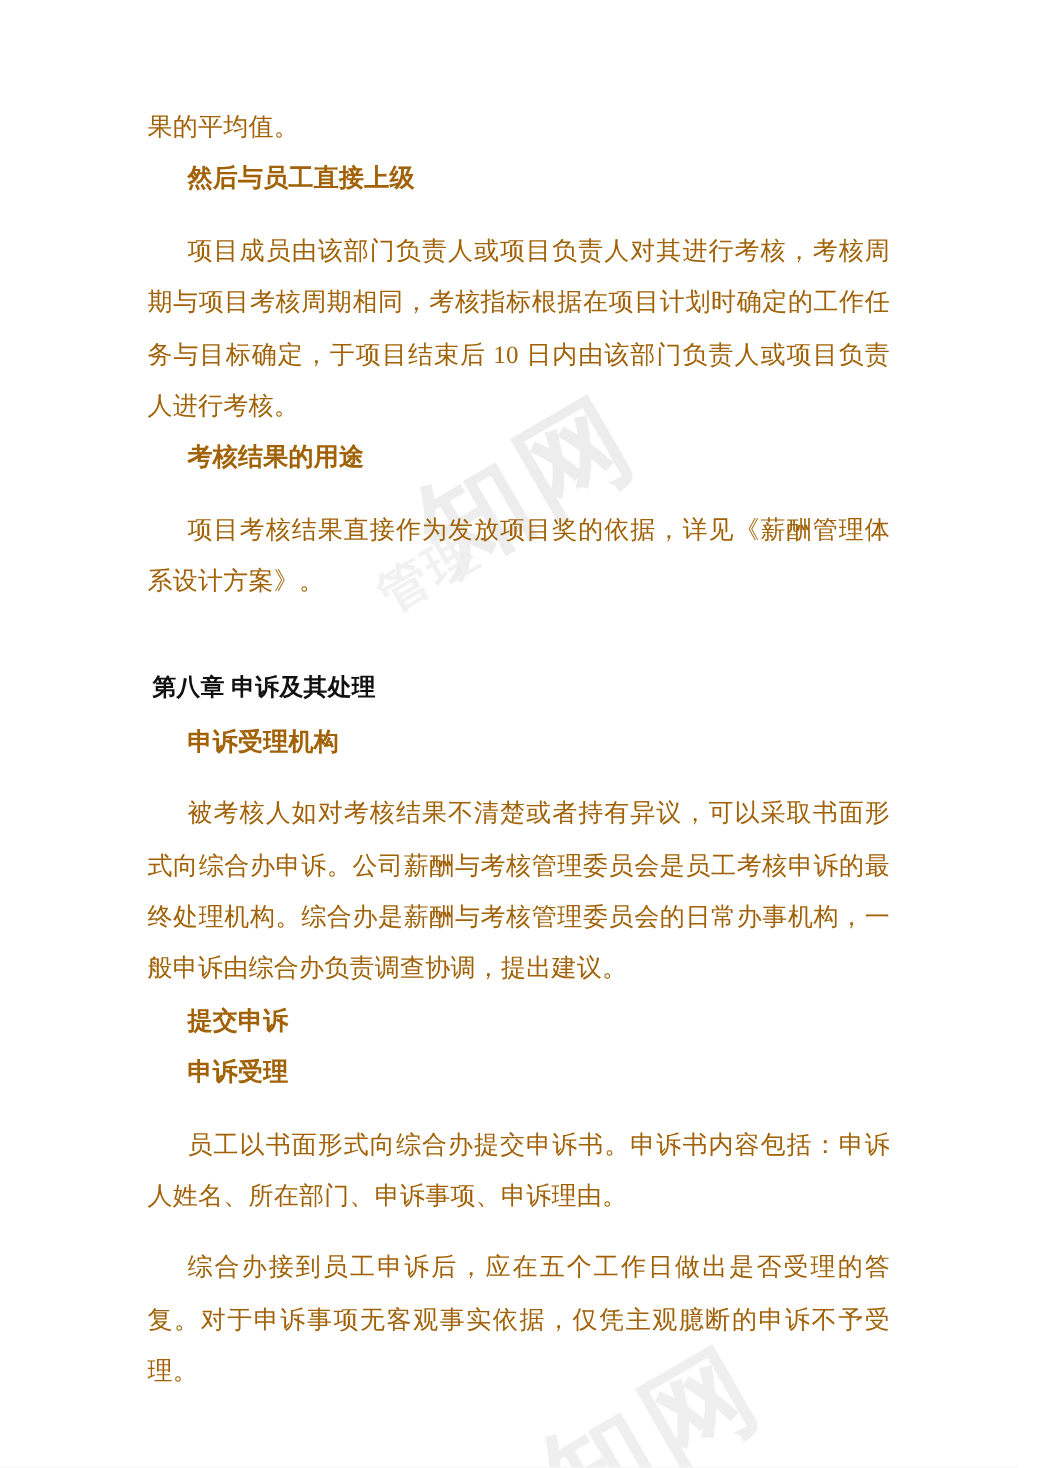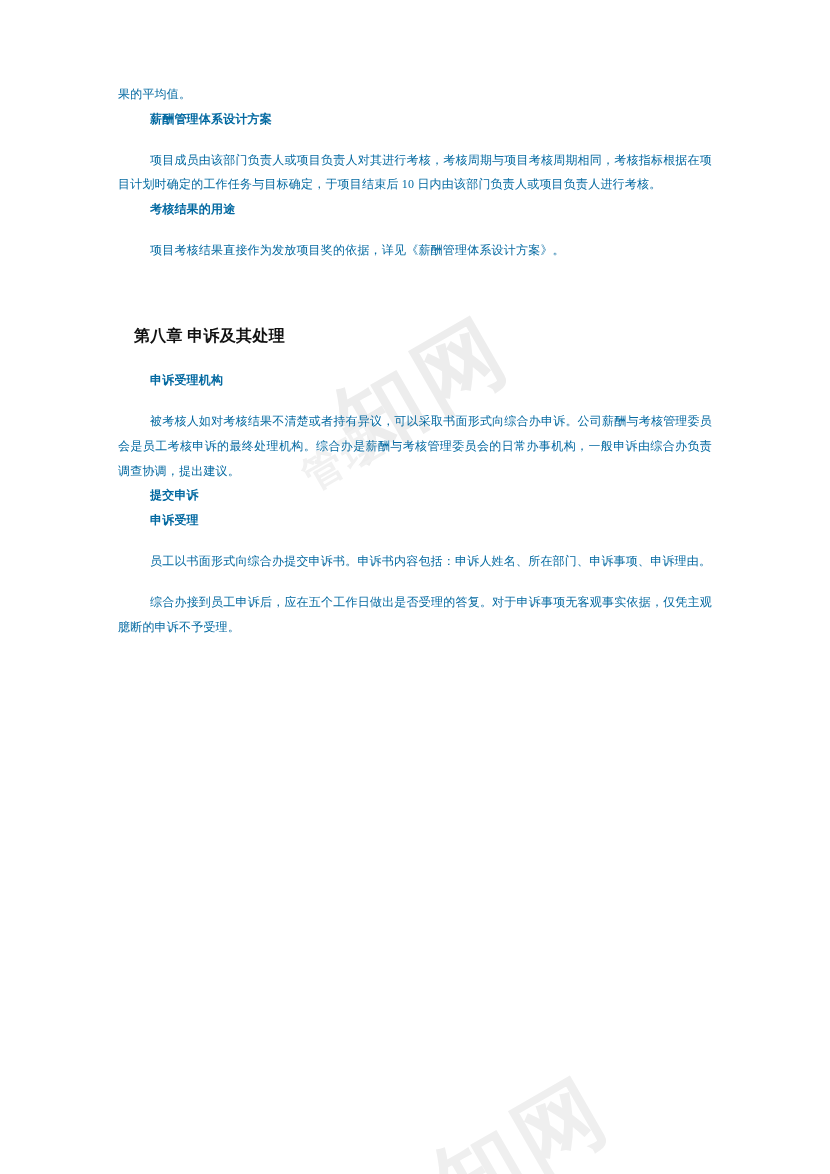--- a/index.html
+++ b/index.html
@@ -19,41 +19,41 @@
     overflow: hidden;
     box-sizing: border-box;
   }
   .content {
     position: absolute;
     left: 118px;
     top: 82px;
     width: 594px;
   }
   .para {
-    font-size: 12px;
+    font-size: 20px;
     line-height: 2.07;
-    color: #0369a1;
+    color: #a16207;
     text-align: justify;
     text-justify: inter-ideograph;
     margin: 0;
     letter-spacing: 0.2px;
   }
   .indent1 {
     text-indent: 32px;
     margin-top: 16px;
   }
   .indent-head {
     text-indent: 32px;
     font-weight: bold;
   }
   .heading-chapter {
-    font-size: 16px;
+    font-size: 19px;
     font-weight: bold;
     line-height: 2.07;
-    margin: 16px;
+    margin: 4px;
     color: #111;
     letter-spacing: 0.3px;
   }
   .spacer-lg {
     height: 40px;
   }
   .watermark {
     position: absolute;
     pointer-events: none;
     color: #e9e9e9;
@@ -93,21 +93,21 @@
 <div class="page">
 
   <div class="watermark wm-main">知网</div>
   <div class="watermark wm-small">管理</div>
   <div class="watermark wm-bottom">知网</div>
 
   <div class="content">
 
     <p class="para">果的平均值。</p>
 
-    <p class="para indent-head">薪酬管理体系设计方案</p>
+    <p class="para indent-head">然后与员工直接上级</p>
 
     <p class="para indent1">项目成员由该部门负责人或项目负责人对其进行考核，考核周期与项目考核周期相同，考核指标根据在项目计划时确定的工作任务与目标确定，于项目结束后 10 日内由该部门负责人或项目负责人进行考核。</p>
 
     <p class="para indent-head">考核结果的用途</p>
 
     <p class="para indent1">项目考核结果直接作为发放项目奖的依据，详见《薪酬管理体系设计方案》。</p>
 
     <div class="spacer-lg"></div>
 
     <p class="heading-chapter">第八章  申诉及其处理</p>

